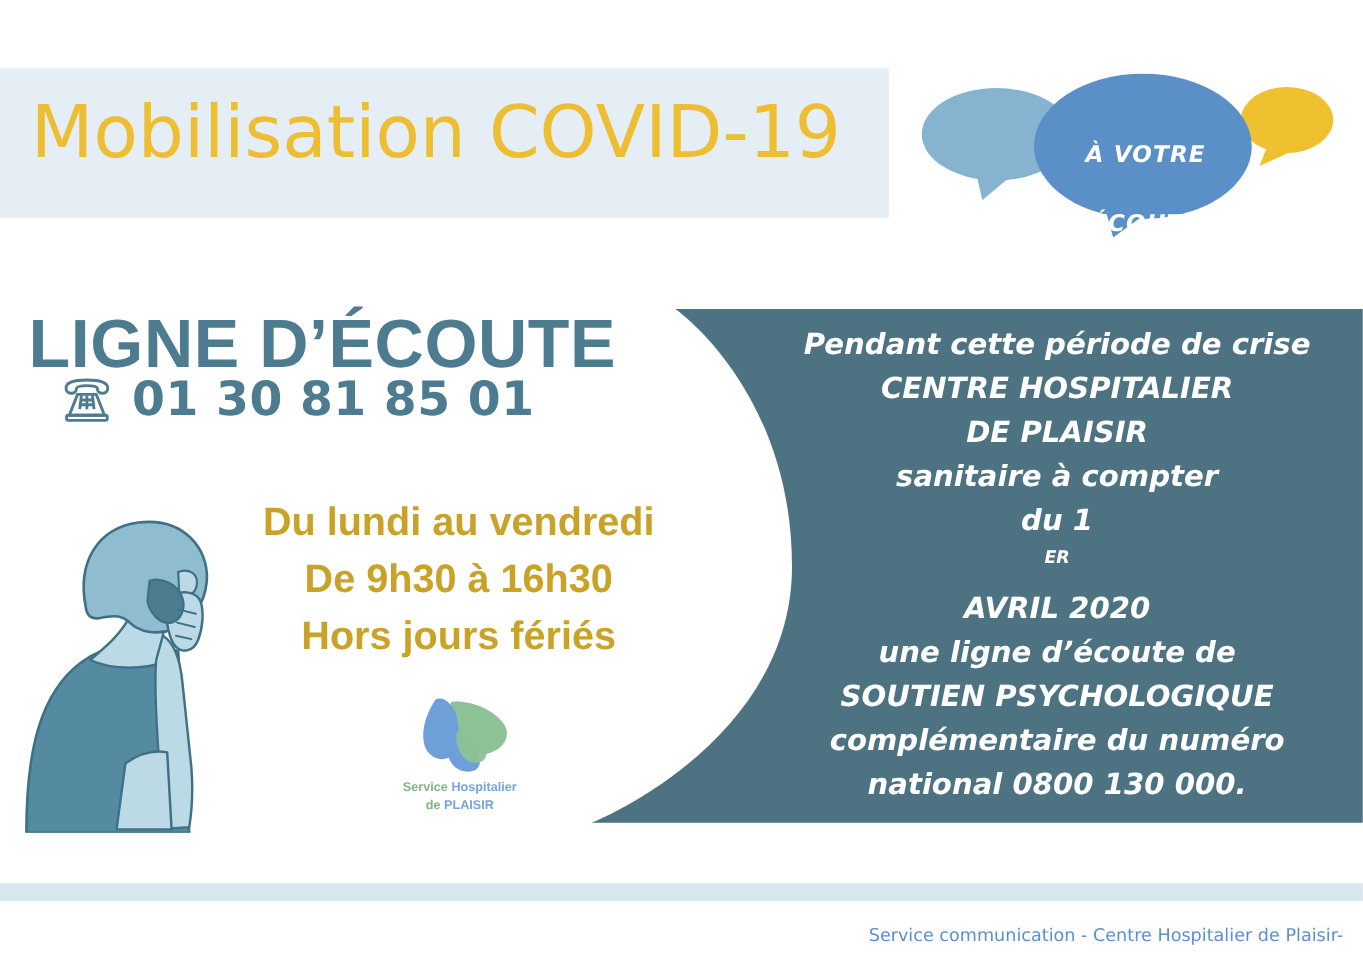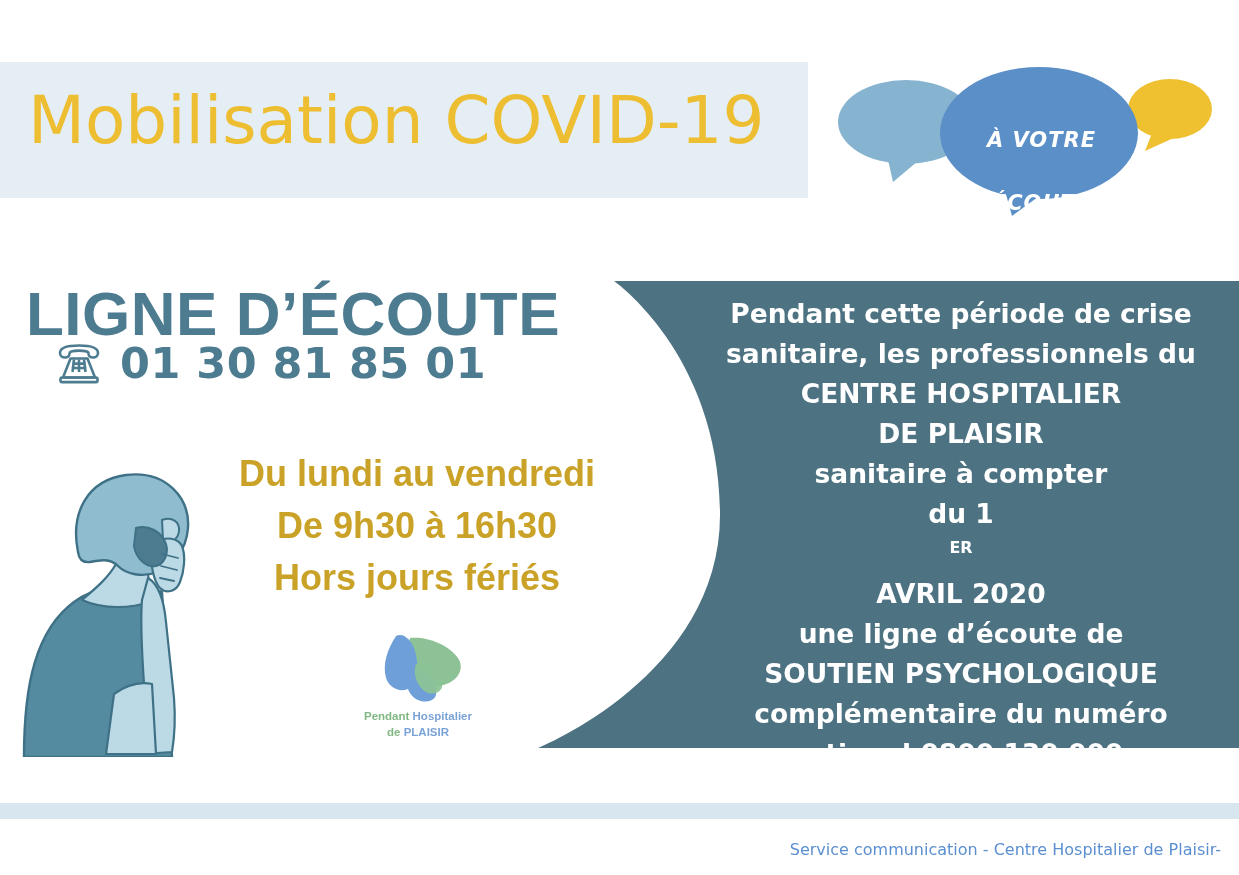--- a/index.html
+++ b/index.html
@@ -153,20 +153,21 @@
     position: absolute;
     left: 178px;
     top: 19px;
     width: 506px;
     text-align: center;
     color: #ffffff;
     font-size: 26.5px;
     font-weight: 700;
     line-height: 40px;
     font-family: "DejaVu Sans", sans-serif;
+    font-style: italic;
   }
   .panel-body span { display: block; }
   .panel-body sup {
     font-size: 0.6em;
     vertical-align: super;
     line-height: 0;
   }
 
   
   .bottom-bar {
@@ -274,35 +275,34 @@
       <path d="M40 8 C56 6 78 14 88 28 C96 40 86 54 68 56 C54 57 44 48 42 36 C40 24 38 14 40 8 Z" fill="#8cc295"></path>
 
       <path d="M26 6 C18 18 12 34 16 48 C20 60 34 64 42 56 C50 48 48 30 44 18 C41 10 33 2 26 6 Z" fill="#6f9fd8"></path>
 
       <path d="M44 38 C54 40 64 50 66 60 C68 70 58 74 48 70 C38 66 34 52 38 42 Z" fill="#6f9fd8"></path>
 
       <path d="M46 34 C58 34 70 42 72 52 C74 62 64 66 56 62 C48 58 42 44 46 34 Z" fill="#8cc295" opacity="0.92"></path>
     </svg>
     <div class="logo-text">
       <div>
-        <span class="lg-green">Pendant </span><span class="lg-blue">Hospitalier</span>
+        <span class="lg-green">Service </span><span class="lg-blue">Hospitalier</span>
       </div>
       <div>
         <span class="lg-green">de </span><span class="lg-blue">PLAISIR</span>
       </div>
     </div>
   </div>
 
   <div class="panel-wrap">
     <svg width="709" height="480" viewBox="0 0 709 480">
       <path d="M84 6 L709 6 L709 473 L8 473 C8 473 190 400 190 240 C190 80 84 6 84 6 Z" fill="#4d7383"></path>
     </svg>
     <div class="panel-body">
       <span>Pendant cette période de crise</span>
-      <span>sanitaire, les professionnels du</span>
       <span>CENTRE HOSPITALIER</span>
       <span>DE PLAISIR</span>
       <span>sanitaire à compter</span>
       <span><span>du 1</span><sup>ER</sup><span> AVRIL 2020</span></span>
       <span>une ligne d’écoute de</span>
       <span>SOUTIEN PSYCHOLOGIQUE</span>
       <span>complémentaire du numéro</span>
       <span>national 0800 130 000.</span>
     </div>
   </div>

